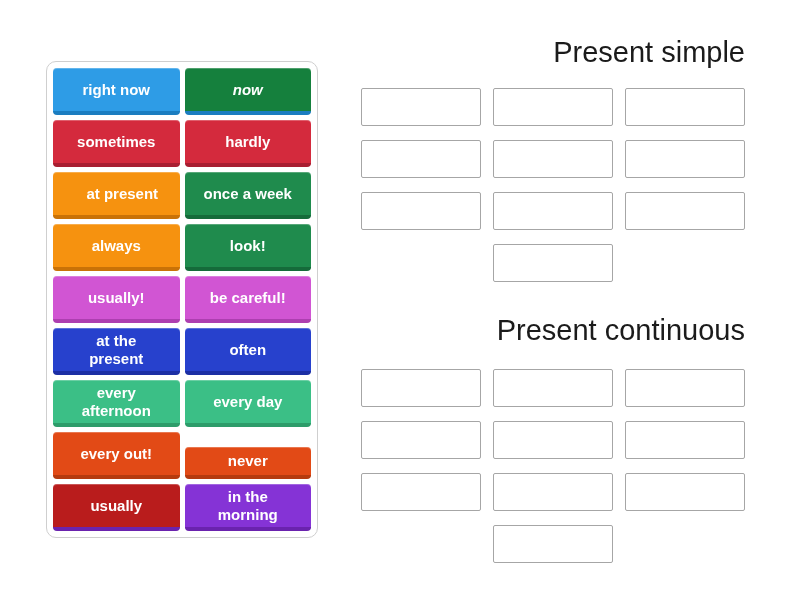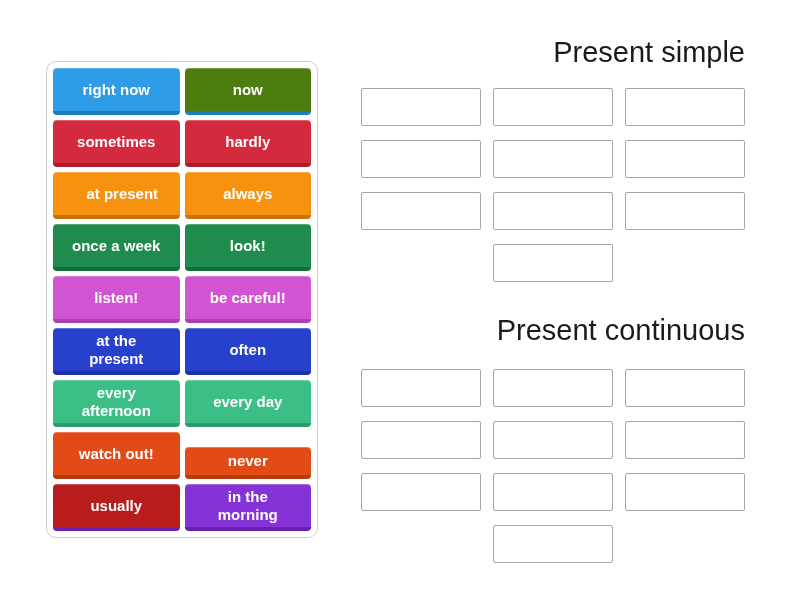--- a/index.html
+++ b/index.html
@@ -85,36 +85,36 @@
     background: #ffffff;
     border: 1px solid #a6a6a6;
     border-radius: 2px;
   }
 </style>
 </head>
 <body>
 
 <div class="tile-panel">
     <div class="tile" style="background: rgb(46, 156, 230); border-bottom-color: rgb(27, 125, 192);">right now</div>
-    <div class="tile" style="background: #4d7c0f; border-bottom-color: rgb(27, 125, 192);">now</div>
+    <div class="tile" style="background: #15803d; border-bottom-color: rgb(27, 125, 192); font-style: italic;">now</div>
     <div class="tile" style="background: rgb(212, 42, 61); border-bottom-color: rgb(168, 30, 49);">sometimes</div>
     <div class="tile" style="background: rgb(212, 42, 61); border-bottom-color: rgb(168, 30, 49);">hardly</div>
     <div class="tile" style="background: rgb(246, 146, 15); border-bottom-color: rgb(201, 114, 7); padding-left: 12px;">at present</div>
+    <div class="tile" style="background: rgb(31, 139, 77); border-bottom-color: rgb(21, 107, 58);">once a week</div>
     <div class="tile" style="background: rgb(246, 146, 15); border-bottom-color: rgb(201, 114, 7);">always</div>
-    <div class="tile" style="background: rgb(31, 139, 77); border-bottom-color: rgb(21, 107, 58);">once a week</div>
     <div class="tile" style="background: rgb(31, 139, 77); border-bottom-color: rgb(21, 107, 58);">look!</div>
-    <div class="tile" style="background: rgb(209, 85, 211); border-bottom-color: rgb(173, 63, 176);">listen!</div>
+    <div class="tile" style="background: rgb(209, 85, 211); border-bottom-color: rgb(173, 63, 176);">usually!</div>
     <div class="tile" style="background: rgb(209, 85, 211); border-bottom-color: rgb(173, 63, 176);">be careful!</div>
     <div class="tile" style="background: rgb(39, 65, 205); border-bottom-color: rgb(28, 47, 164);">at the
 present</div>
     <div class="tile" style="background: rgb(39, 65, 205); border-bottom-color: rgb(28, 47, 164);">often</div>
     <div class="tile" style="background: rgb(59, 191, 134); border-bottom-color: rgb(45, 156, 106);">every
 afternoon</div>
     <div class="tile" style="background: rgb(59, 191, 134); border-bottom-color: rgb(45, 156, 106);">every day</div>
-    <div class="tile" style="background: rgb(226, 74, 22); border-bottom-color: rgb(181, 58, 14);">watch out!</div>
+    <div class="tile" style="background: rgb(226, 74, 22); border-bottom-color: rgb(181, 58, 14);">every out!</div>
     <div class="tile" style="background: rgb(226, 74, 22); border-bottom-color: rgb(181, 58, 14); margin-top: 15px;">never</div>
     <div class="tile" style="background: #b91c1c; border-bottom-color: rgb(106, 35, 174);">usually</div>
     <div class="tile" style="background: rgb(133, 51, 214); border-bottom-color: rgb(106, 35, 174);">in the
 morning</div>
   </div>
 
 <div class="group-title first">Present simple</div>
 <div class="slots first">
     <div class="slot"></div>
     <div class="slot"></div>

